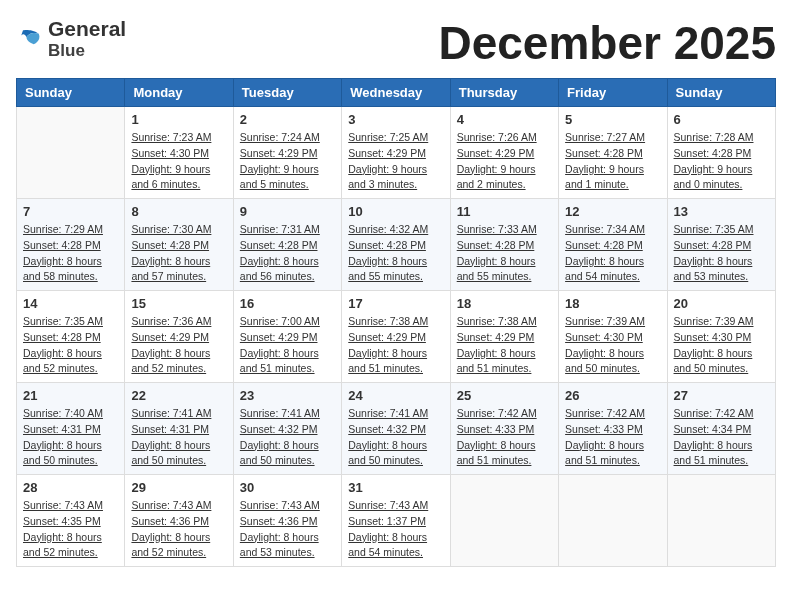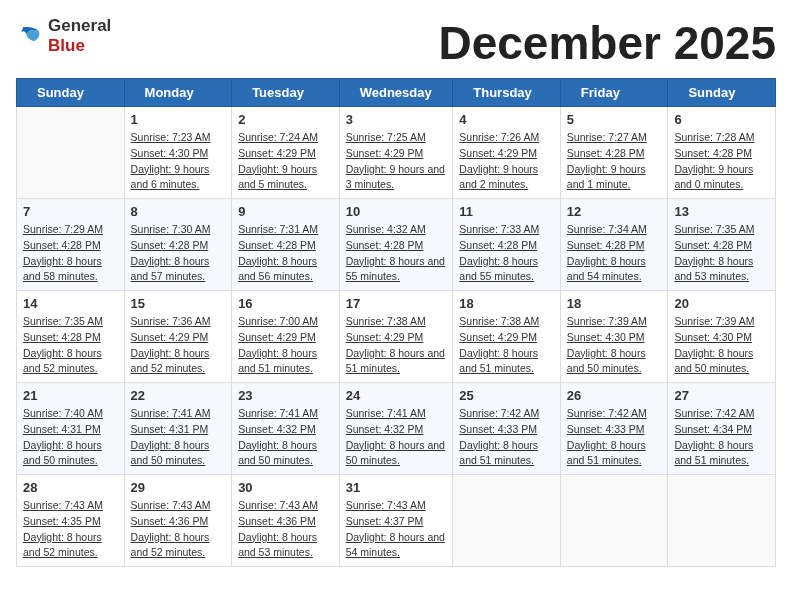--- a/index.html
+++ b/index.html
@@ -42,21 +42,21 @@
     .calendar {
       width: 100%;
       border-collapse: collapse;
       border: 1px solid #ccc;
     }
     .calendar th {
       background: #2a6db5;
       color: #fff;
       font-size: 13px;
       font-weight: bold;
-      padding: 6px 20px;
+      padding: 6px 8px;
       text-align: left;
       border: 1px solid #1e5a9a;
     }
     .calendar td {
       vertical-align: top;
       border: 1px solid #ddd;
       padding: 5px 6px;
       width: 107px;
       min-height: 80px;
       background: #fff;
@@ -85,25 +85,25 @@
 </head>
 <body>
 
 <div class="header">
   <div class="logo">
     <svg class="logo-icon" viewBox="0 0 32 32">
       <path d="M8 6 C8 6 18 4 26 10 C22 8 14 9 12 14 C10 10 8 10 6 12 Z" fill="#1a6bb5"></path>
       <path d="M12 14 C14 9 22 8 26 10 C28 14 26 20 20 22 C16 20 12 18 12 14 Z" fill="#4a9fd4"></path>
     </svg>
     <div>
-      <div style="font-size:17px;font-weight:bold;line-height:1.2;">
+      <div style="font-size:21px;font-weight:bold;line-height:1.2;">
         <span class="logo-general">General</span>
       </div>
       <div style="font-size:17px;font-weight:bold;line-height:1.2;">
-        <span class="logo-blue" style="color:#b91c1c;">Blue</span>
+        <span class="logo-blue" style="color:#404040;">Blue</span>
       </div>
     </div>
   </div>
   <div class="title-block">
     <div class="month-title">December 2025</div>
   </div>
 </div>
 
 <table class="calendar">
   <thead>
@@ -365,21 +365,21 @@
           <div class="day-info">
             <div>Sunrise: 7:43 AM</div>
             <div>Sunset: 4:36 PM</div>
             <div>Daylight: 8 hours and 53 minutes.</div>
           </div>
         </td>
         <td>
           <span class="day-num">31</span>
           <div class="day-info">
             <div>Sunrise: 7:43 AM</div>
-            <div>Sunset: 4:37 PM</div>
+            <div>Sunset: 1:37 PM</div>
             <div>Daylight: 8 hours and 54 minutes.</div>
           </div>
         </td>
         <td class="empty-cell"></td>
         <td class="empty-cell"></td>
         <td class="empty-cell"></td>
       </tr>
     </tbody>
 </table>
 

